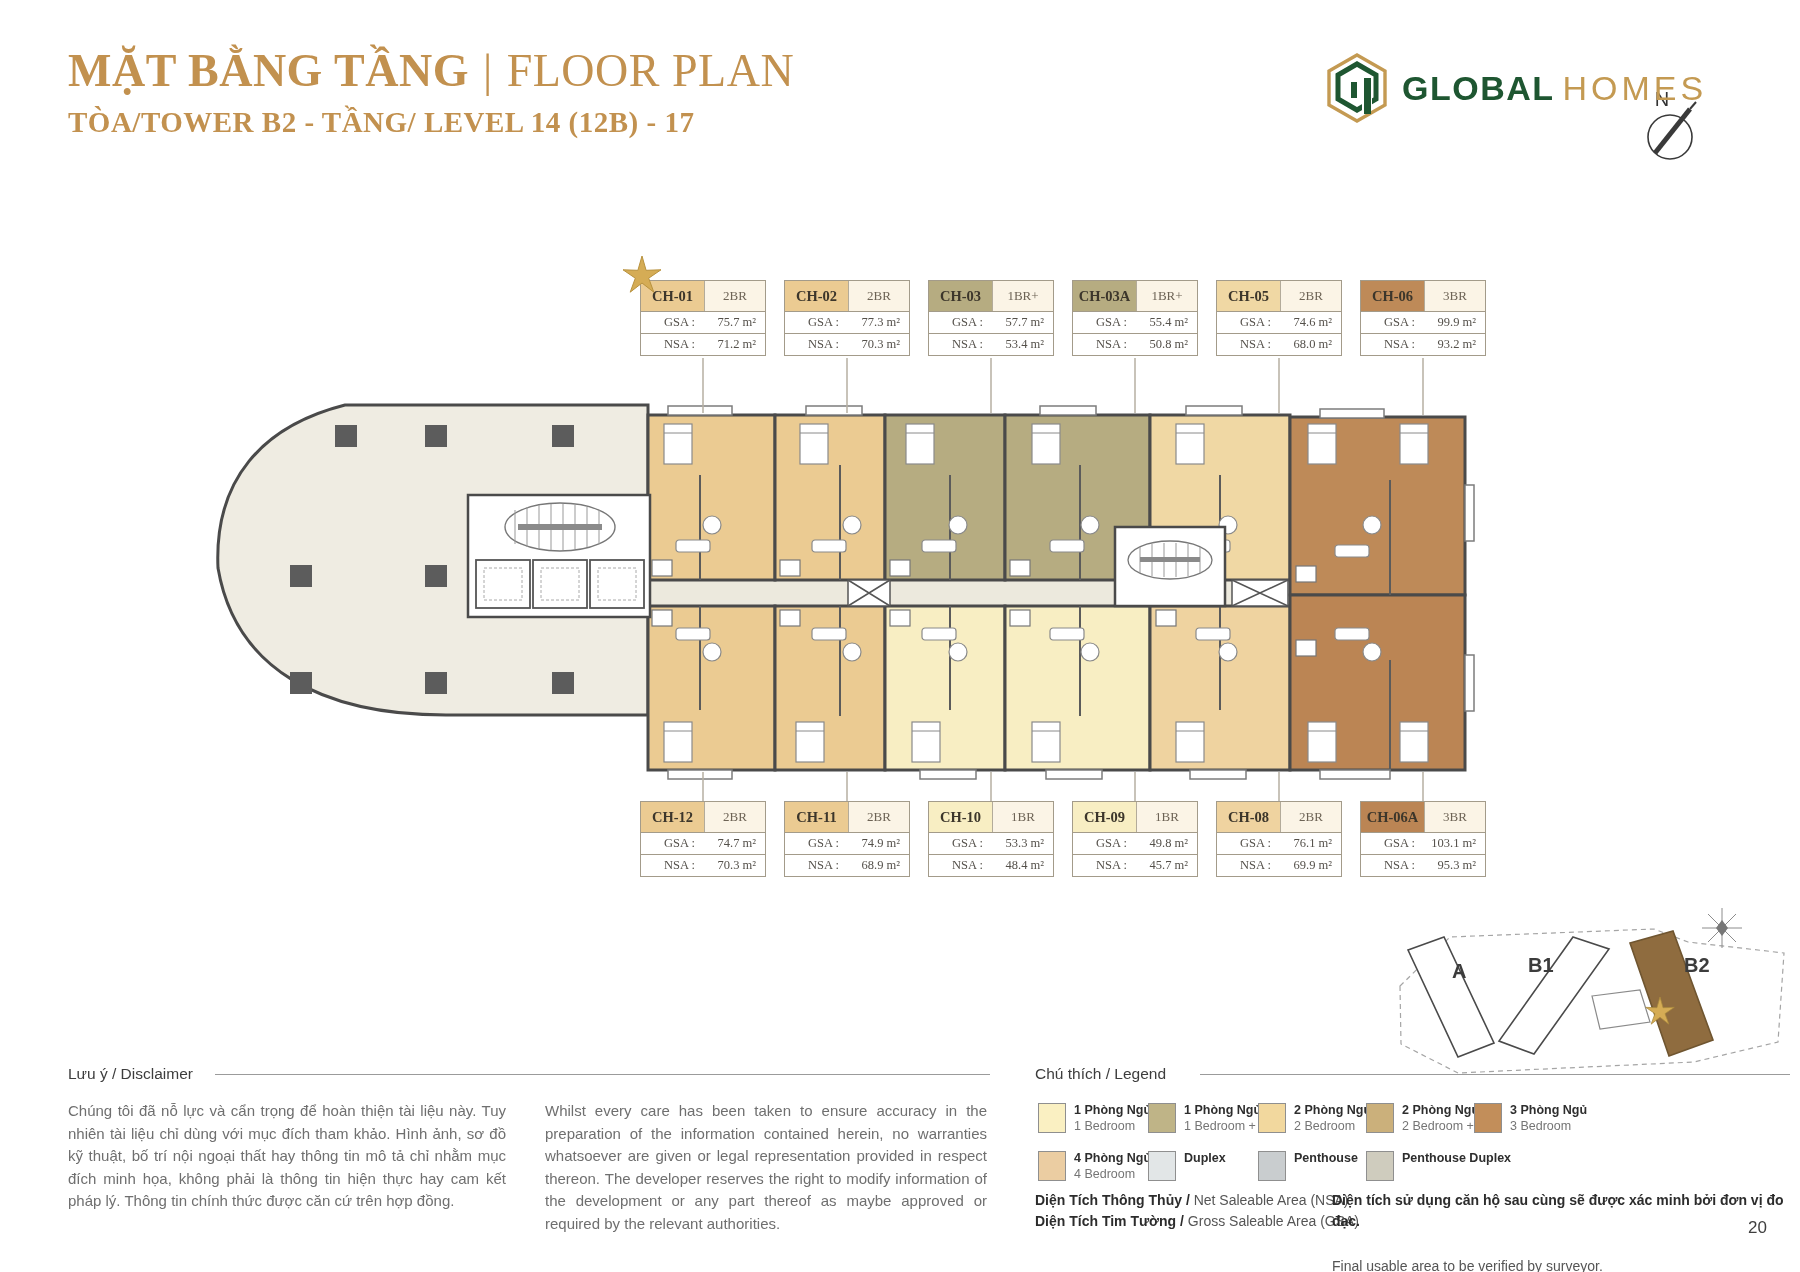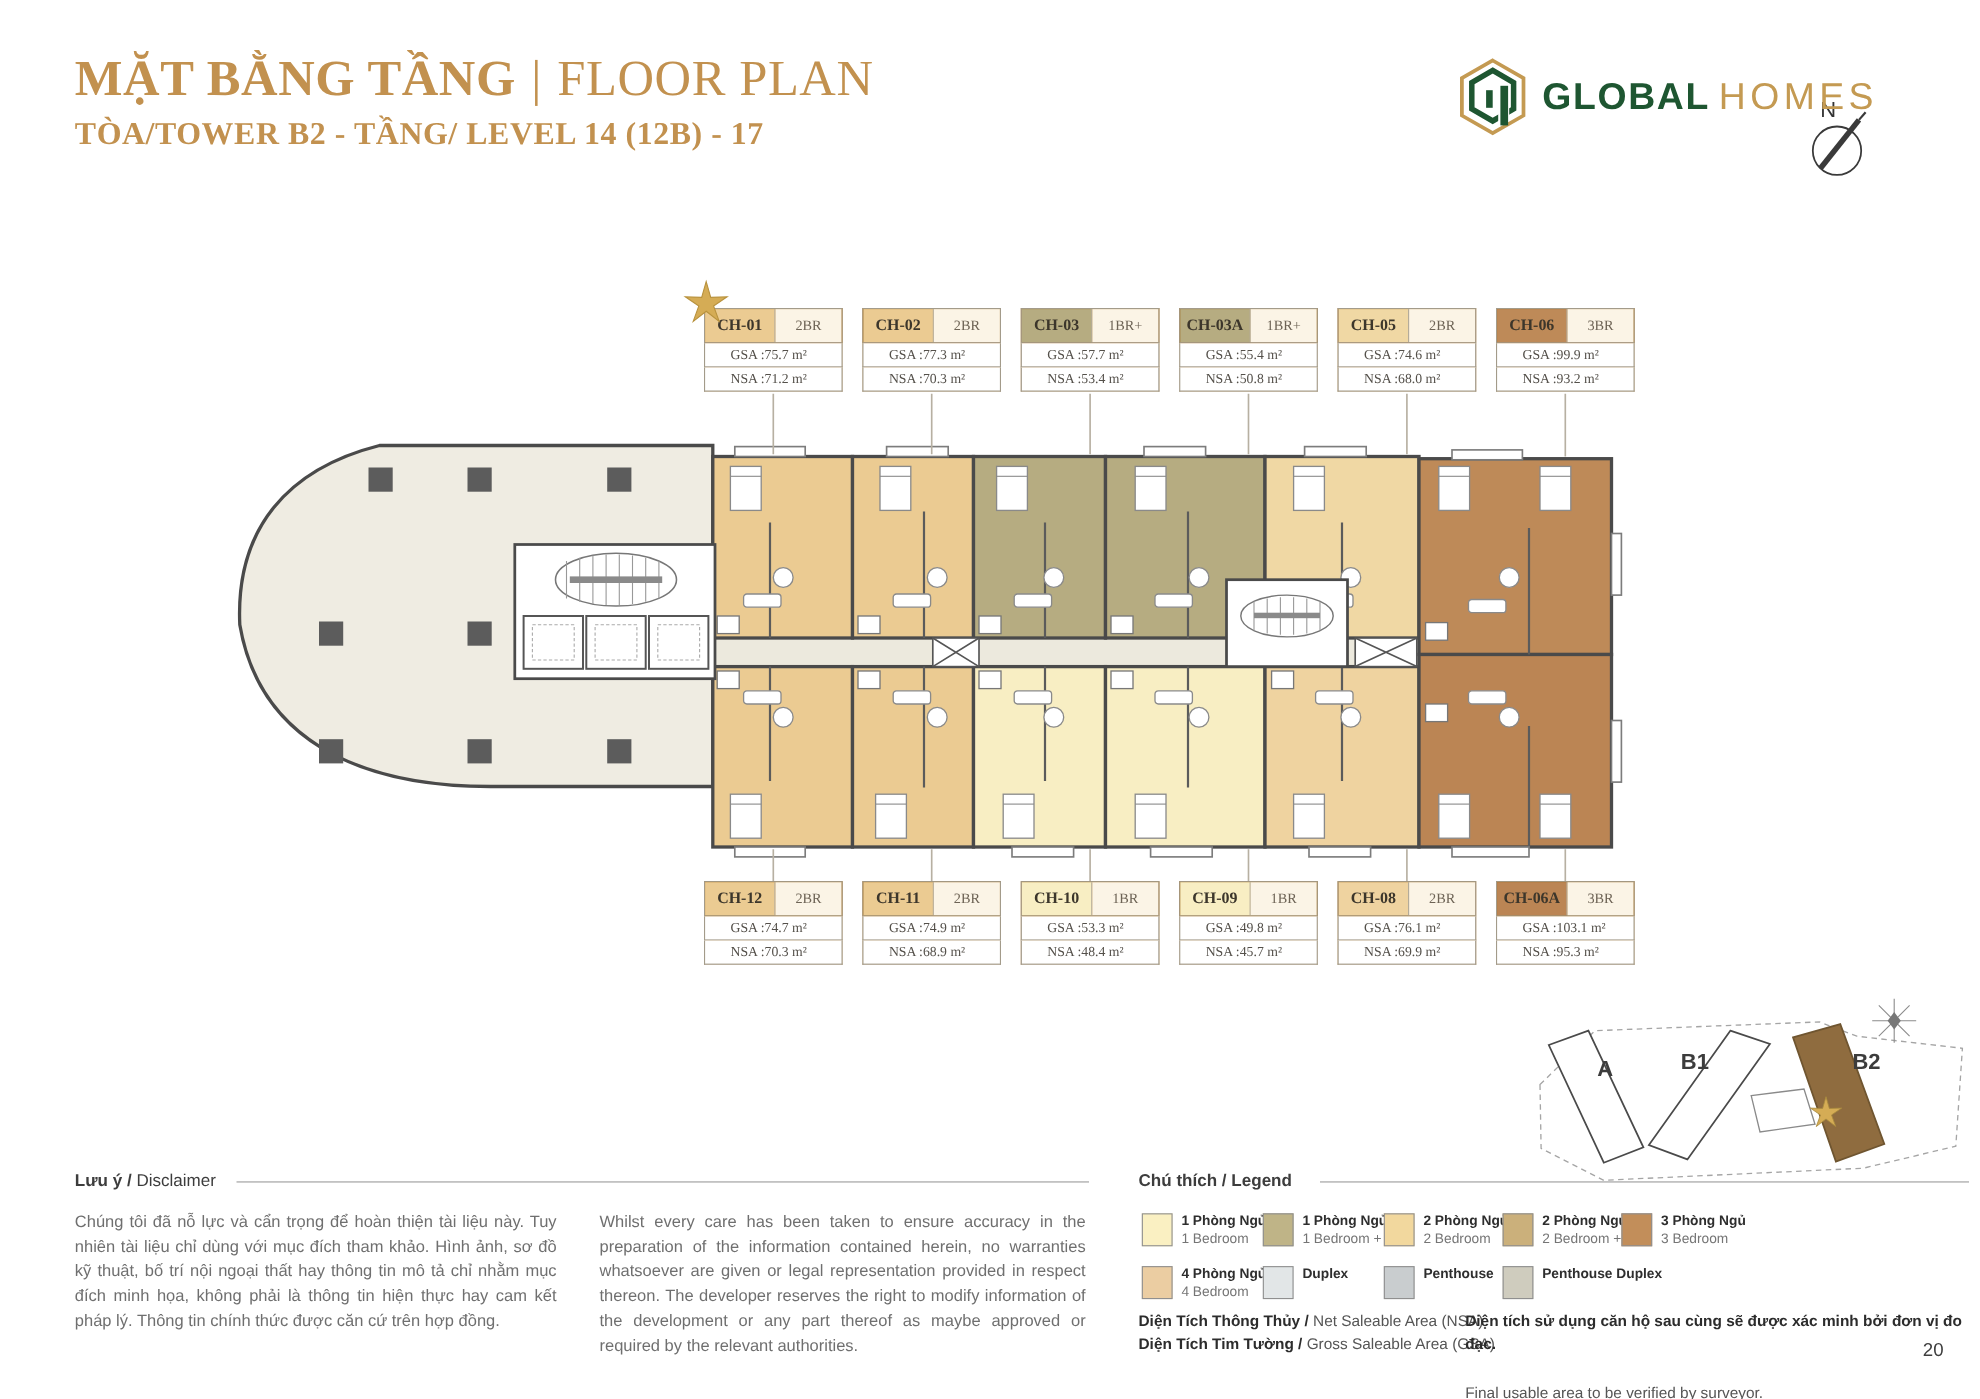--- a/index.html
+++ b/index.html
@@ -29,26 +29,26 @@
   .cards-bottom{top:801px;border-radius:10px;}
   .unit-card{position:relative;width:126px;font-family:"Liberation Serif",serif;background:#a16207;}
   .card-head{display:flex;height:32px;border:1px solid #a39b8a;box-sizing:border-box;}
   .cell-id{flex:1.05;display:flex;align-items:center;justify-content:center;
            font-weight:700;font-size:14.5px;color:#3c362b;border-right:1px solid #b3ab9a;}
   .cell-type{flex:1;display:flex;align-items:center;justify-content:center;
              background:#FBF4E6;color:#6d6355;font-size:13px;}
   .card-row{display:flex;height:22px;border:1px solid #a39b8a;border-top:none;box-sizing:border-box;
             align-items:center;font-size:12.5px;color:#54504a;background:#fff;}
   .card-row .lbl{width:54px;text-align:right;}
-  .card-row .val{flex:1;text-align:left;padding-right:9px;}
+  .card-row .val{flex:1;text-align:right;padding-right:9px;}
   .star{position:absolute;left:-20px;top:-26px;width:44px;height:44px;z-index:3;}
 
   
   .sec-head{position:absolute;font-size:15.5px;color:#3d3d3d;white-space:nowrap;}
-  .sec-head .hb{font-weight:700;}
+  .sec-head .hb{font-weight:400;}
   .rule{position:absolute;height:1px;background:#9b9b9b;}
   .para{position:absolute;top:1100px;font-size:15px;line-height:1.5;color:#6f6f6f;text-align:justify;}
   .para-vn{left:68px;width:438px;}
   .para-en{left:545px;width:442px;}
 
   .lg-item{position:absolute;}
   .lg-sw{position:absolute;left:0;top:1px;width:28px;height:30px;border:1px solid #8f8f8f;box-sizing:border-box;}
   .lg-txt{position:absolute;left:36px;top:0;white-space:nowrap;}
   .lg-vn{font-size:12.5px;font-weight:700;color:#2e2e2e;line-height:16px;}
   .lg-en{font-size:12.5px;color:#757575;line-height:16px;}

